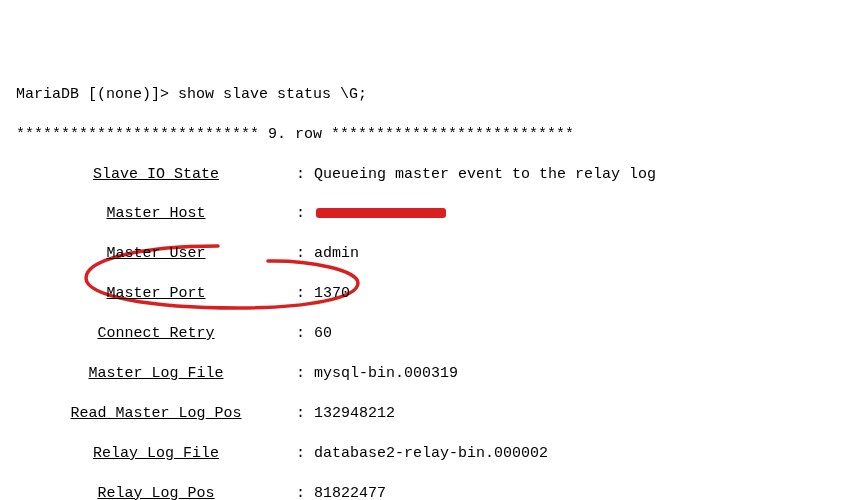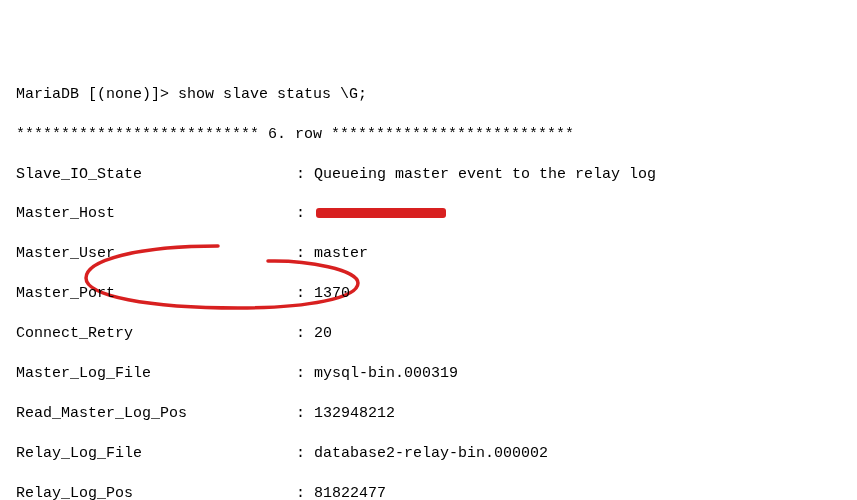--- a/index.html
+++ b/index.html
@@ -14,21 +14,22 @@
     }
     .line {
       display: block;
       position: relative;
       z-index: 2;
       padding-left: 11px;
     }
     .label {
       display: inline-block;
       width: 280px;
-      text-align: left;
+      text-align: center;
+      text-decoration: underline;
     }
     .value {
       display: inline;
     }
     .redact {
       display: inline-block;
       width: 130px;
       height: 10px;
       background: #d82020;
       border-radius: 3px;
@@ -40,26 +41,26 @@
       pointer-events: none;
       z-index: 1;
     }
   </style>
 </head>
 <body>
 
 
 
 <span class="line">MariaDB [(none)]&gt; show slave status \G;</span>
-<span class="line">*************************** 6. row ***************************</span>
+<span class="line">*************************** 9. row ***************************</span>
 <span class="line"><span class="label">Slave_IO_State</span>: <span class="value">Queueing master event to the relay log</span></span>
 <span class="line"><span class="label">Master_Host</span>: <span class="redact"></span></span>
-<span class="line"><span class="label">Master_User</span>: <span class="value">master</span></span>
+<span class="line"><span class="label">Master_User</span>: <span class="value">admin</span></span>
 <span class="line"><span class="label">Master_Port</span>: <span class="value">1370</span></span>
-<span class="line"><span class="label">Connect_Retry</span>: <span class="value">20</span></span>
+<span class="line"><span class="label">Connect_Retry</span>: <span class="value">60</span></span>
 <span class="line"><span class="label">Master_Log_File</span>: <span class="value">mysql-bin.000319</span></span>
 <span class="line"><span class="label">Read_Master_Log_Pos</span>: <span class="value">132948212</span></span>
 <span class="line"><span class="label">Relay_Log_File</span>: <span class="value">database2-relay-bin.000002</span></span>
 <span class="line"><span class="label">Relay_Log_Pos</span>: <span class="value">81822477</span></span>
 
 
 
 
 
 

